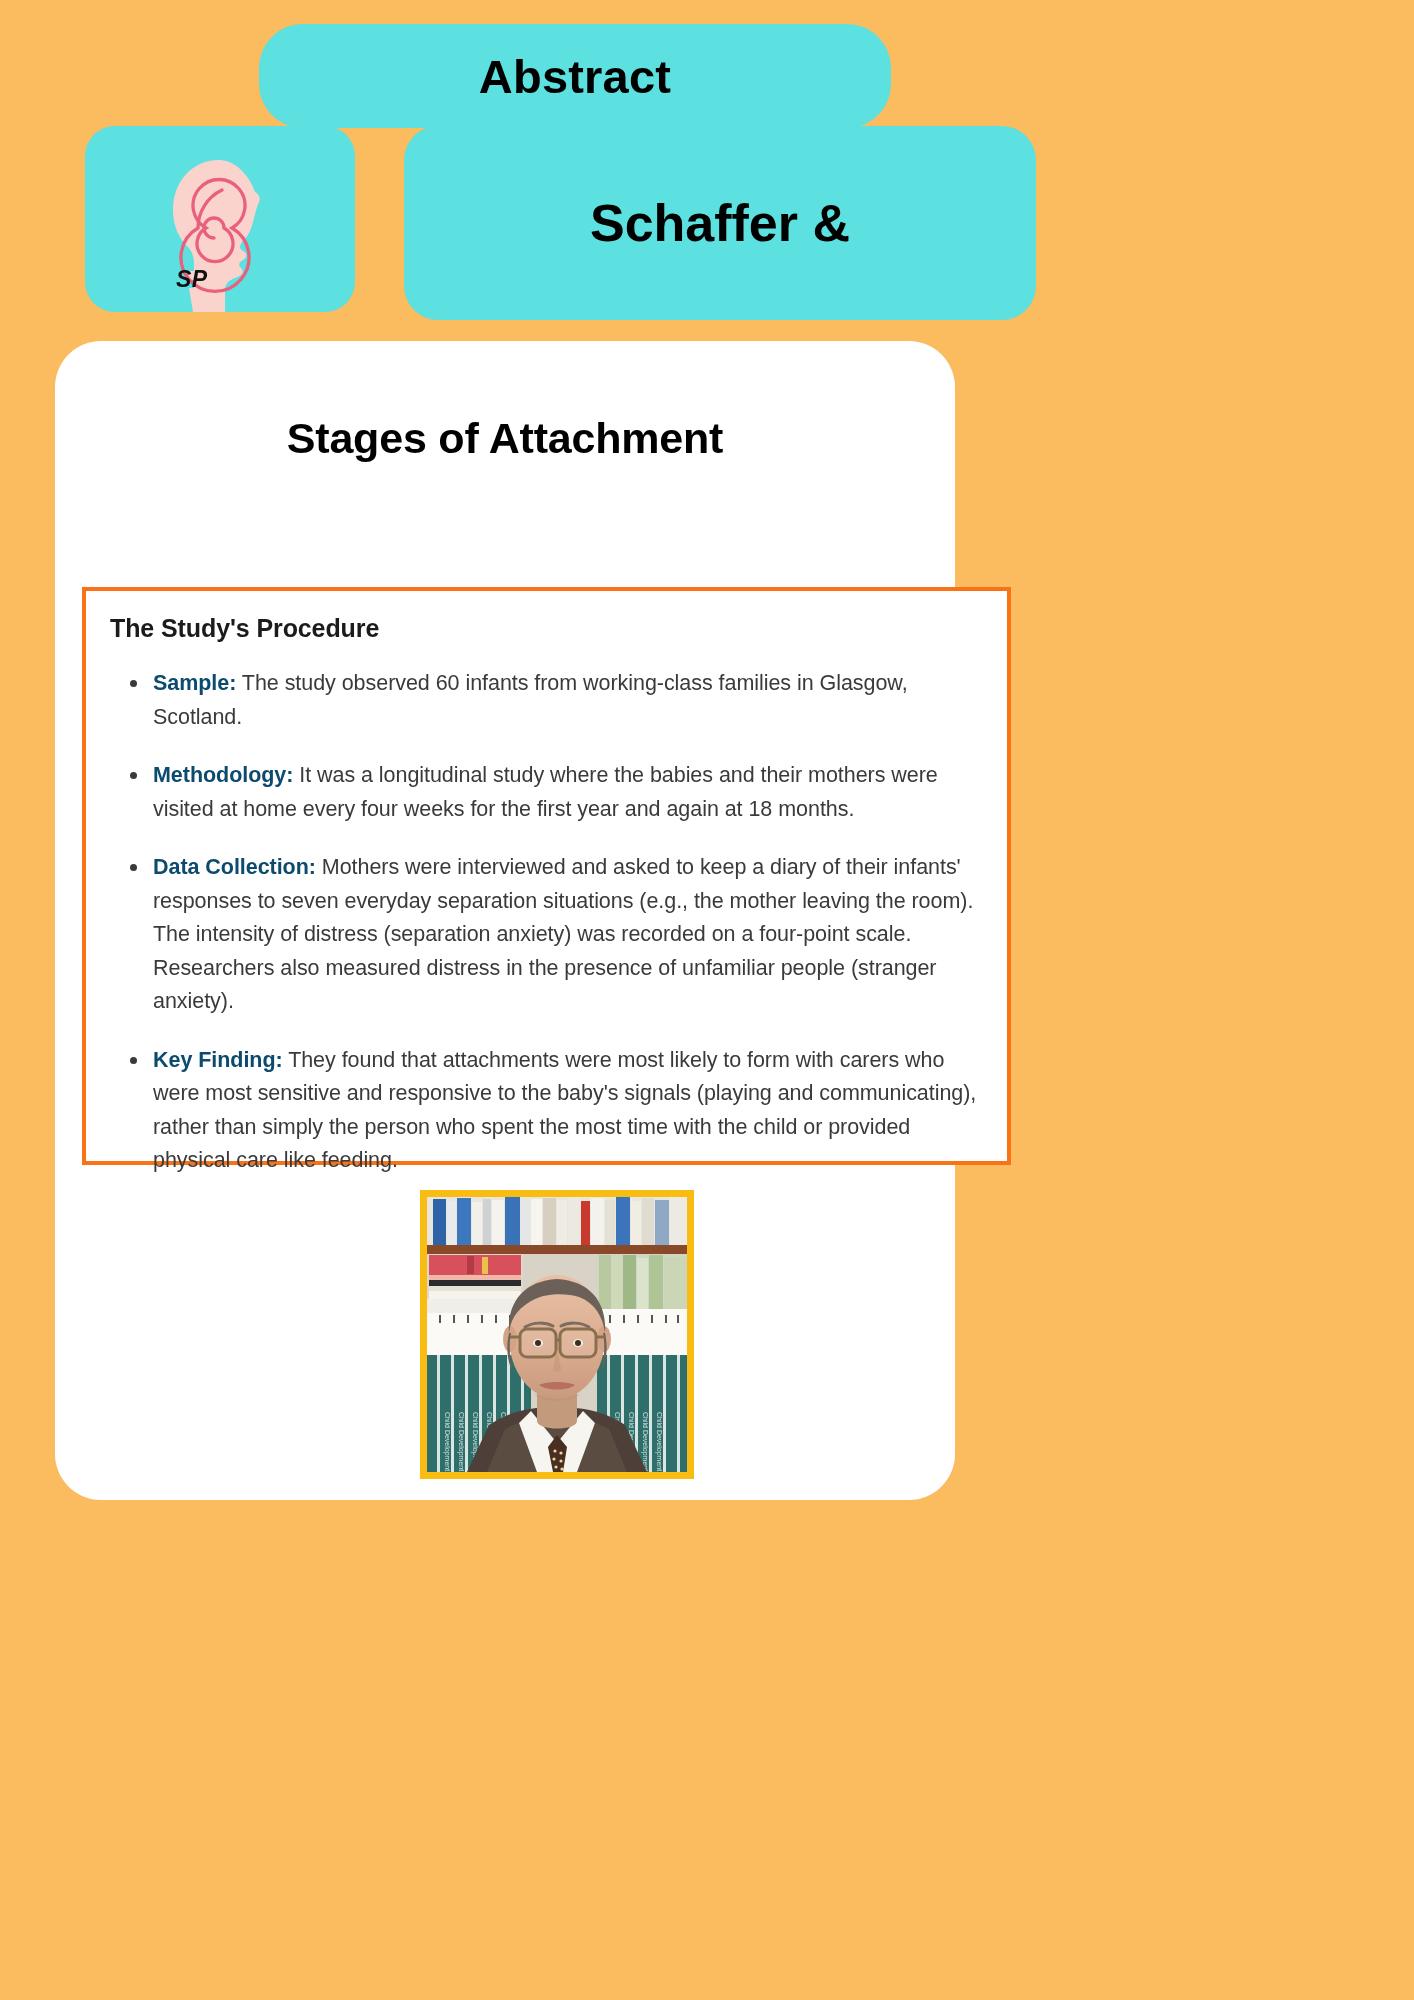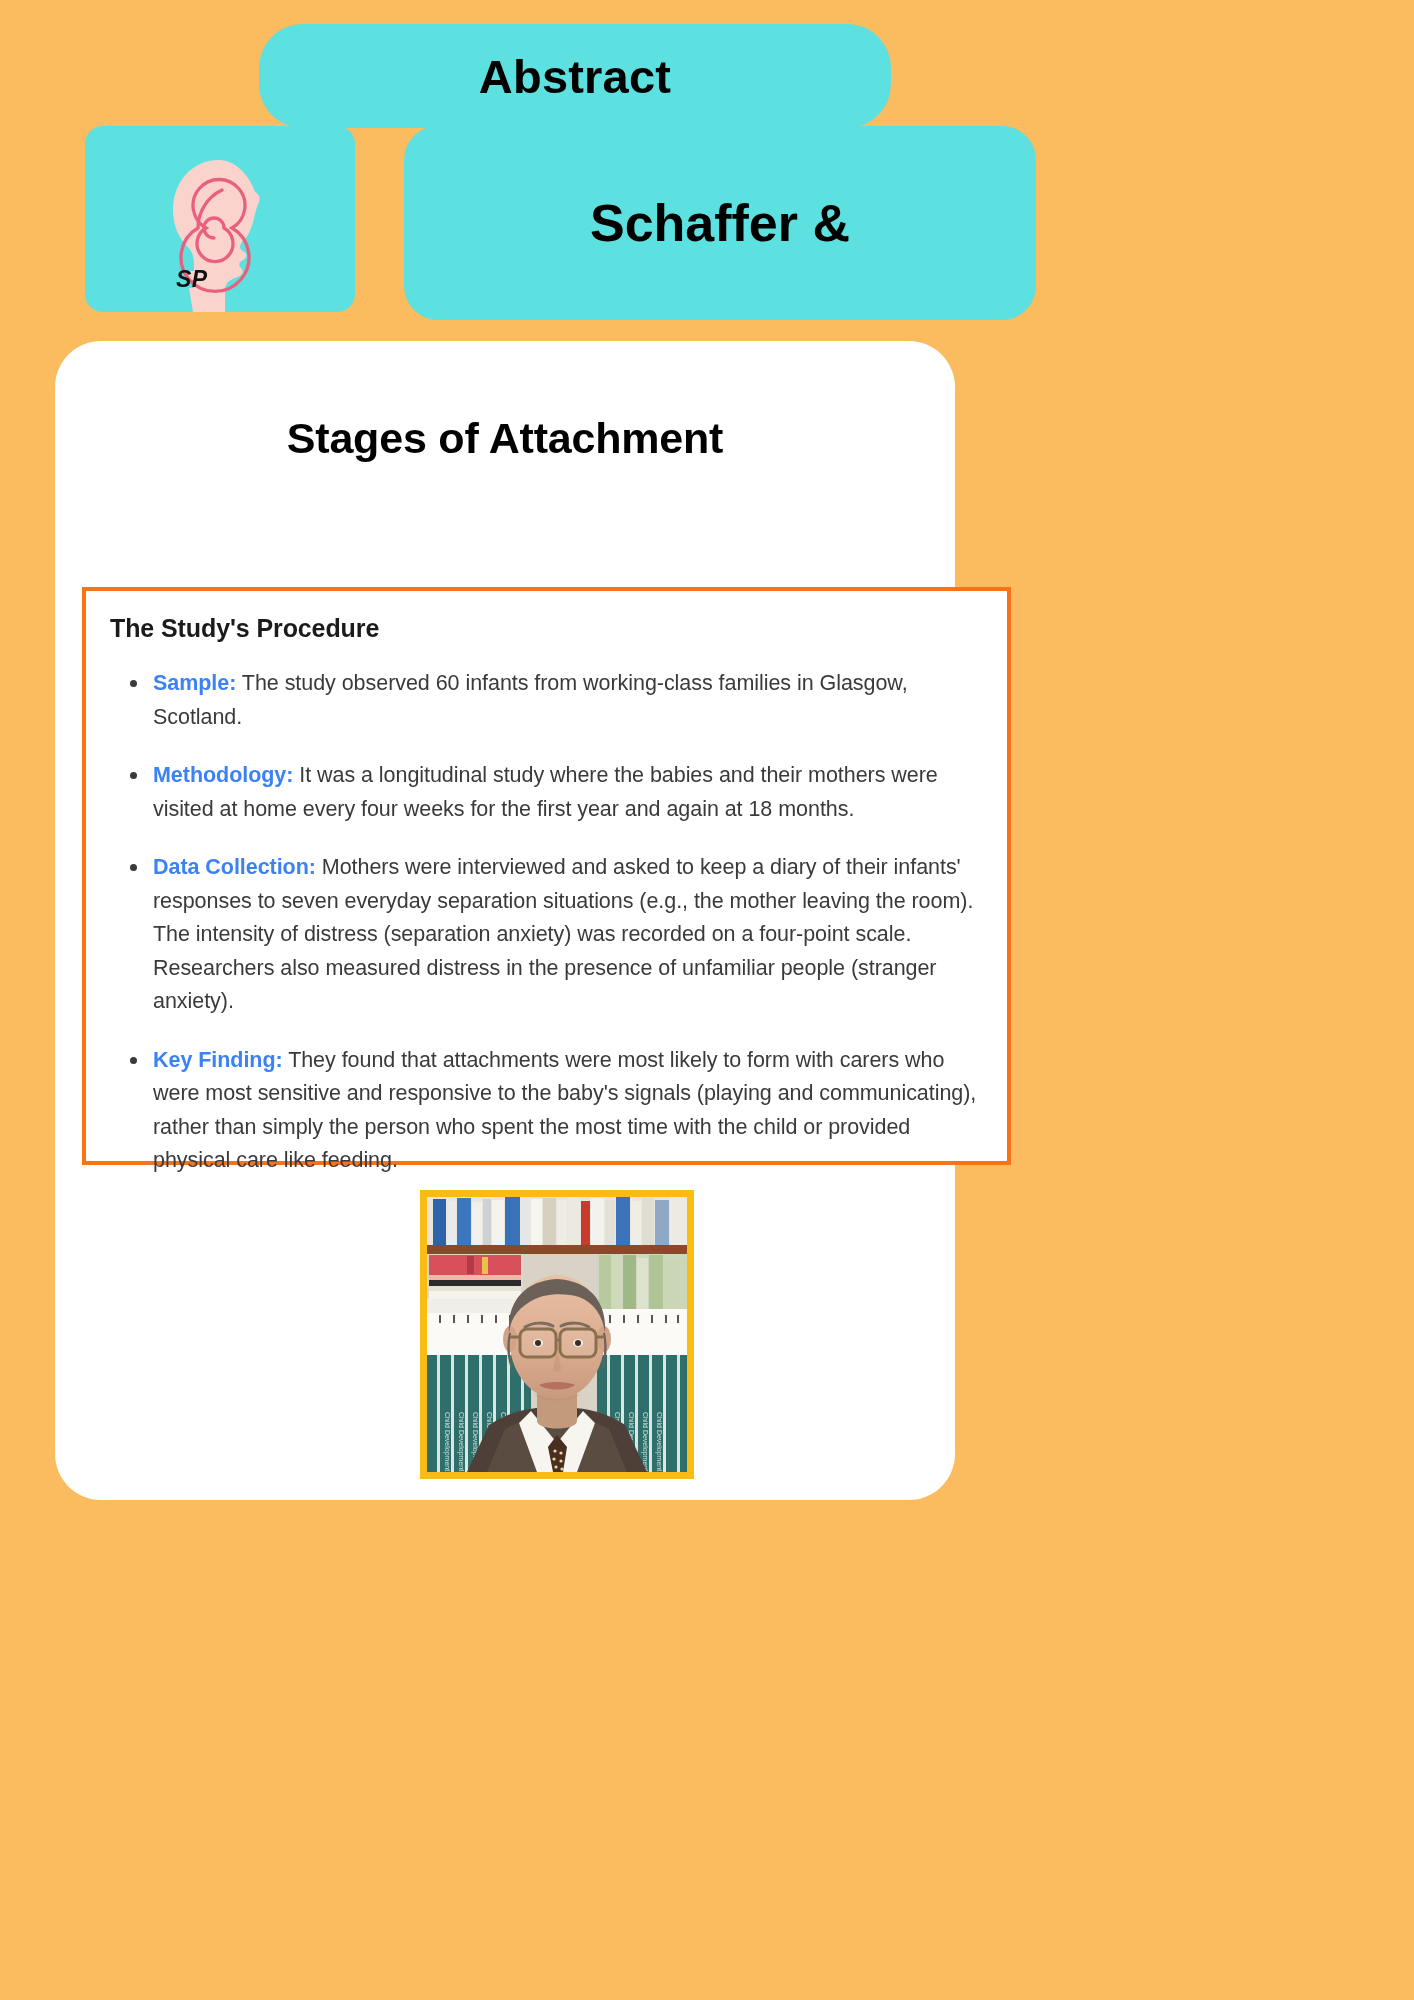--- a/index.html
+++ b/index.html
@@ -36,21 +36,21 @@
     letter-spacing: 0.2px;
   }
 
   .logo-card {
     position: absolute;
     left: 85px;
     top: 126px;
     width: 270px;
     height: 186px;
     background: #5de0e0;
-    border-radius: 18px;
+    border-radius: 30px;
     display: flex;
     align-items: flex-end;
     justify-content: center;
     overflow: hidden;
   }
   .logo-card .logo-wrap {
     position: relative;
     width: 110px;
     height: 160px;
     margin-bottom: -4px;
@@ -149,21 +149,21 @@
     position: absolute;
     left: 20px;
     top: 13px;
     width: 7px;
     height: 7px;
     border-radius: 50%;
     background: #3a3a3c;
   }
   ul.bullets > li .term {
     font-weight: bold;
-    color: #3b82f6;
+    color: #0c4a6e;
   }
 
   
   .photo-frame {
     position: absolute;
     left: 365px;
     top: 849px;
     width: 274px;
     height: 289px;
     border: 7px solid #f9bc12;

